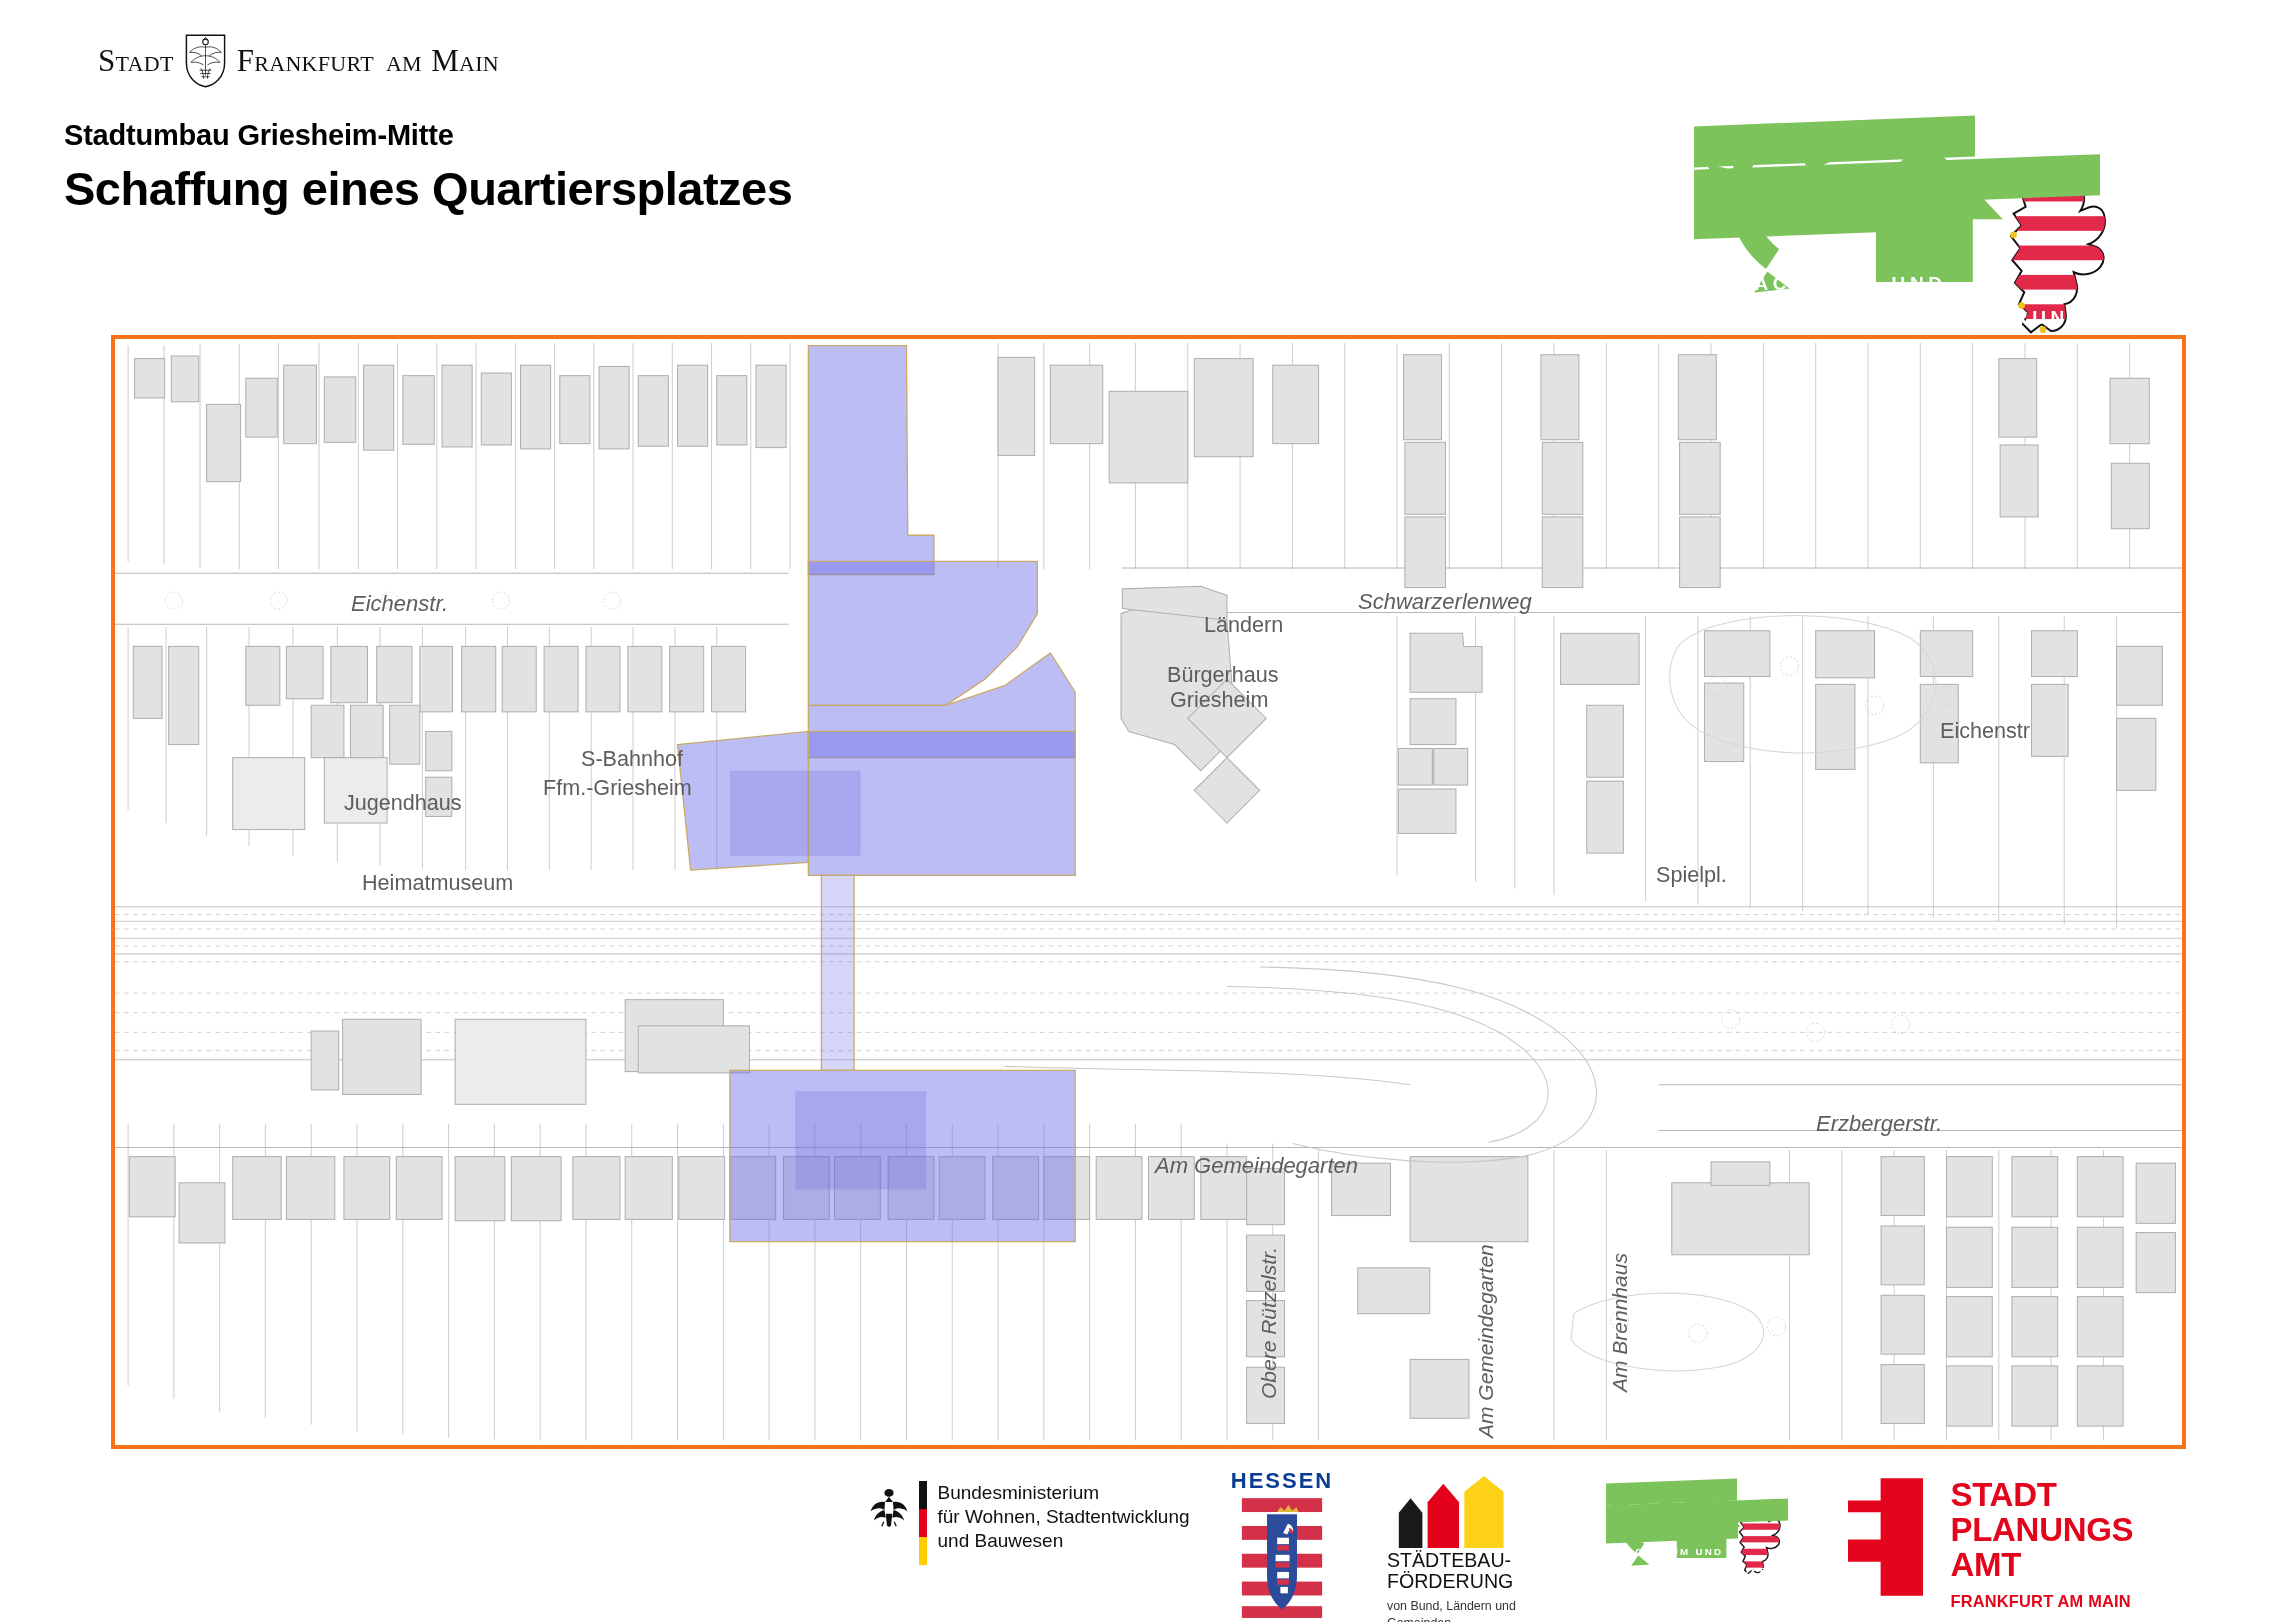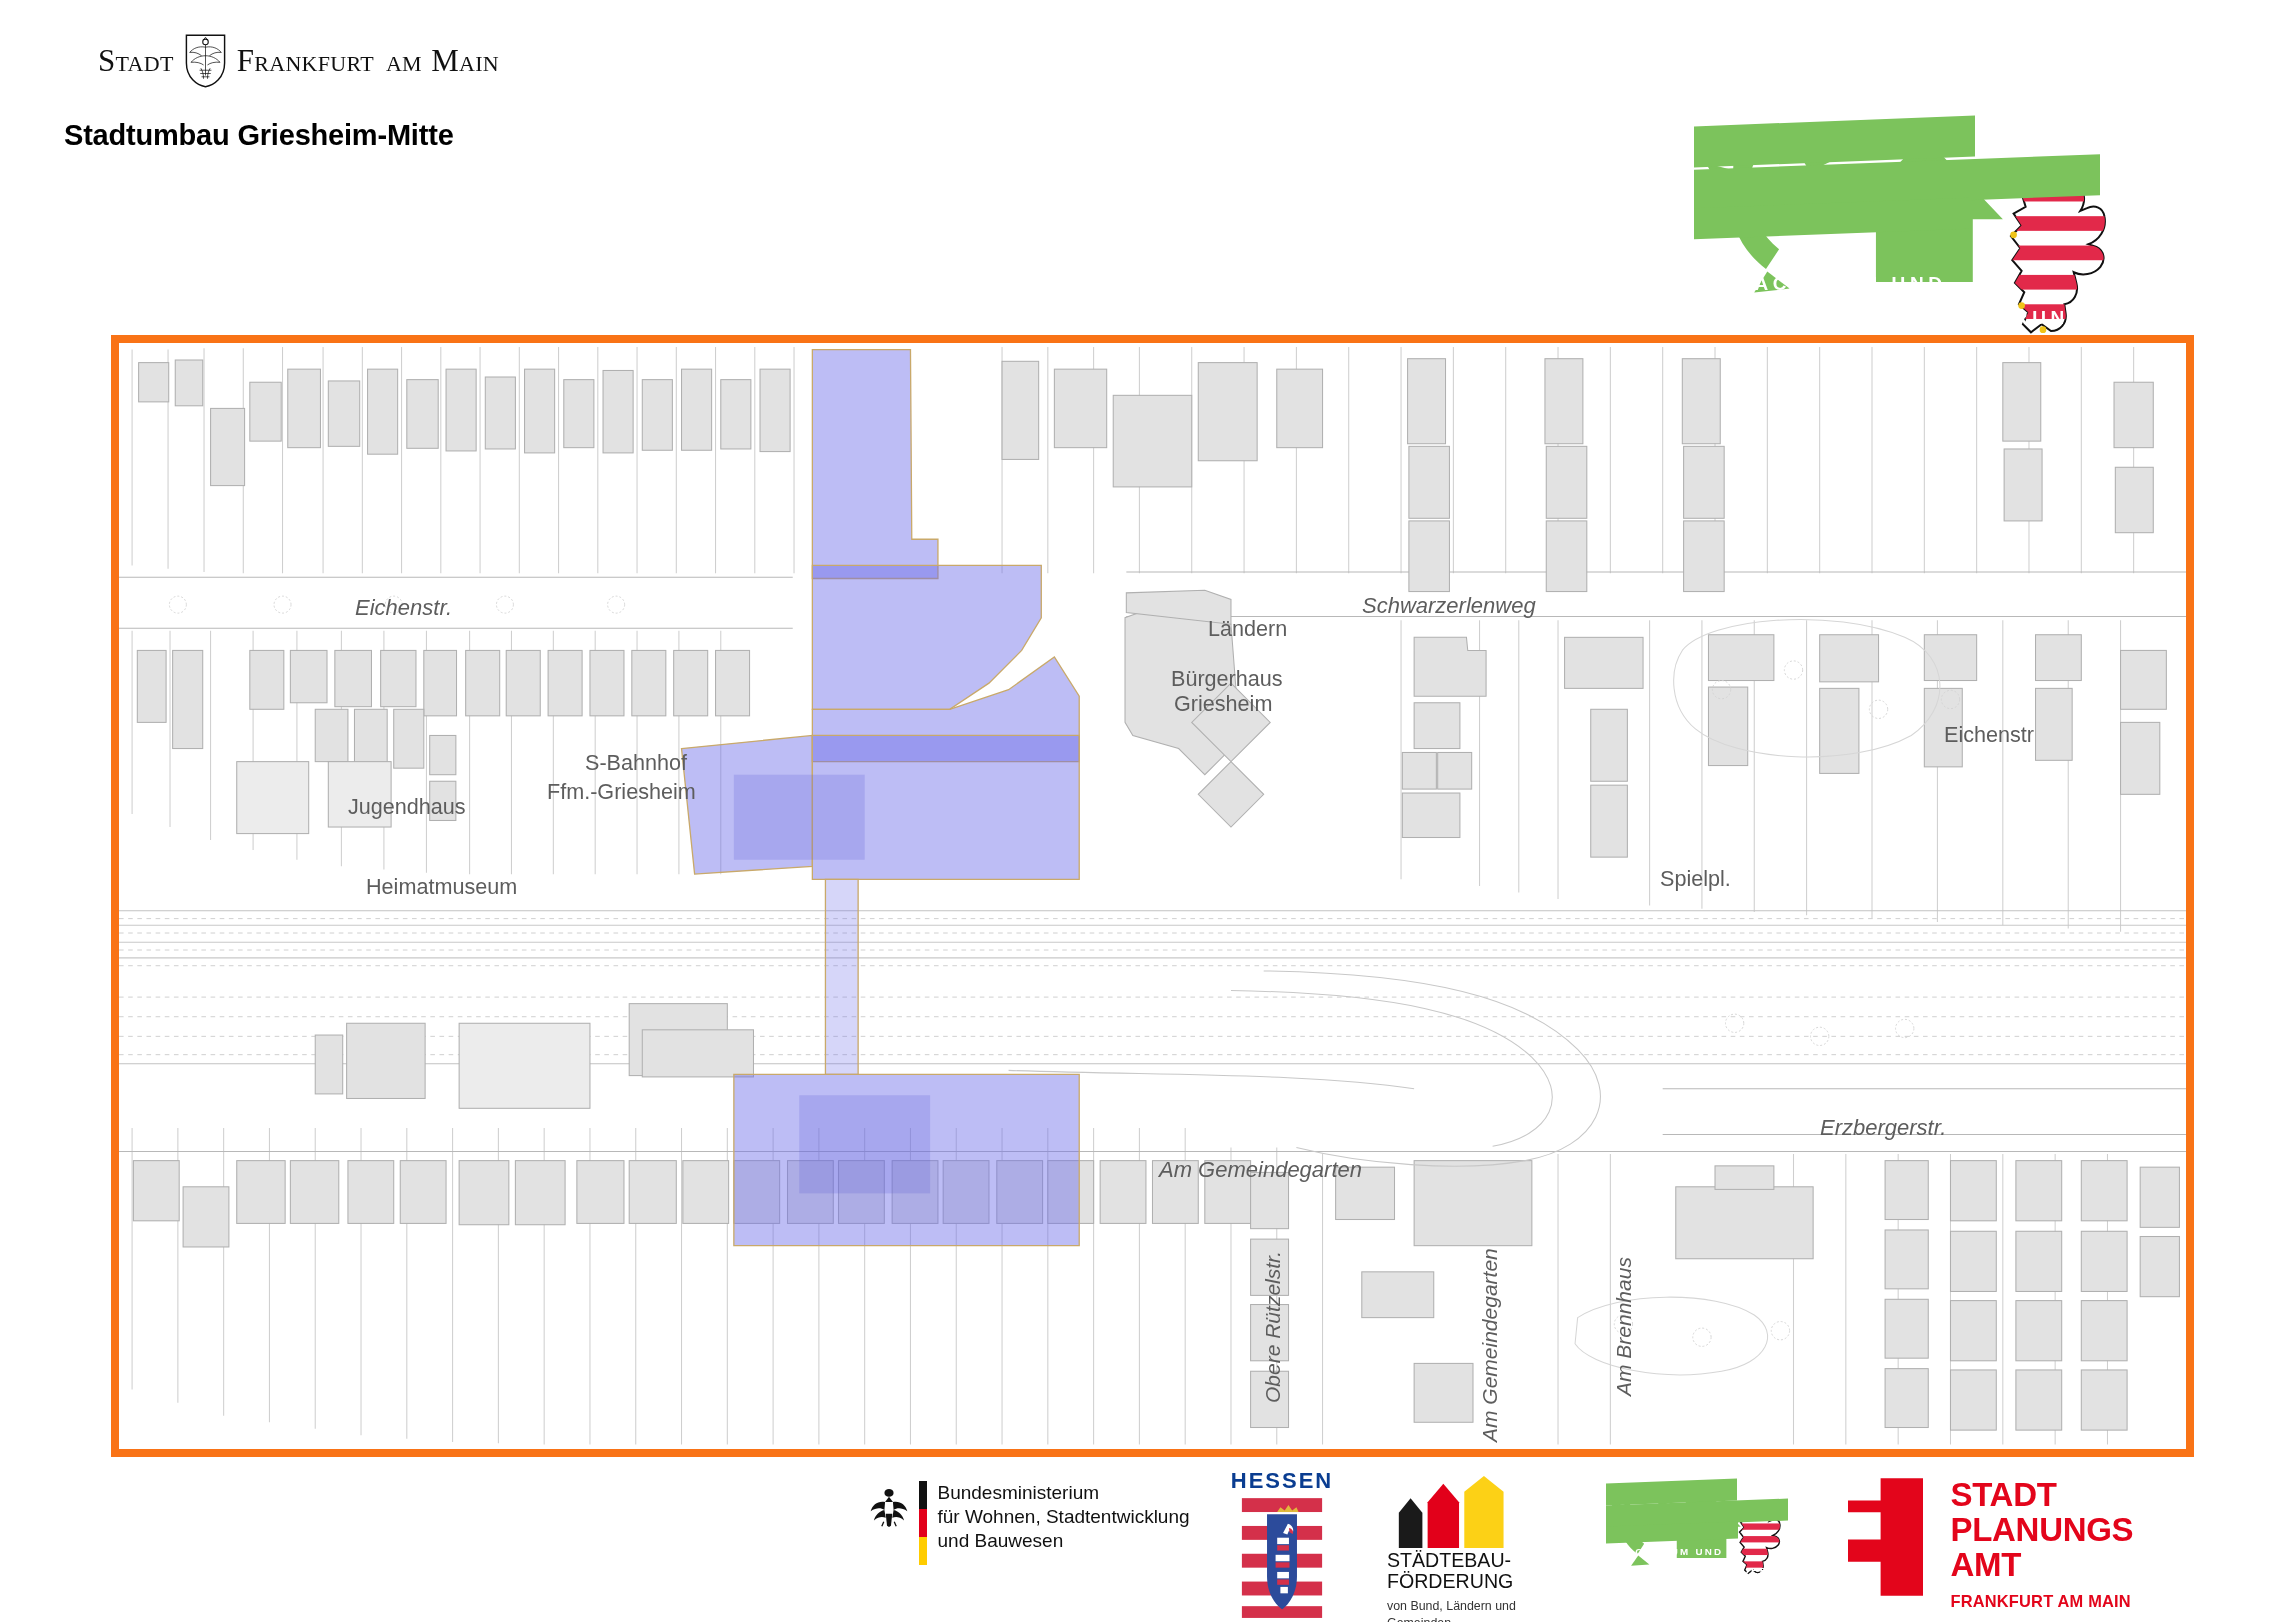--- a/index.html
+++ b/index.html
@@ -31,21 +31,21 @@
   #hl-band2{left:2.6px;top:177px;width:406px;height:41px;background:#7cc35c;
             transform:skewY(-2.2deg);}
   #hl-band3{left:2.6px;top:211px;width:275px;height:31px;background:#7cc35c;
             transform:skewY(-2.2deg);}
   #hl-t1{left:39px;top:152px;font-size:19px;letter-spacing:4.6px;}
   #hl-t2{left:15.7px;top:186px;font-size:19px;letter-spacing:4.6px;}
   #hl-t3{left:14.4px;top:218px;font-size:16.4px;letter-spacing:0.3px;}
 
   
   #map-frame{position:absolute;left:111px;top:335px;width:2067px;height:1106px;
-             border:8px solid #f97316;background:#ffffff;overflow:hidden;}
+             border:4px solid #f97316;background:#ffffff;overflow:hidden;}
   #map-canvas{position:absolute;inset:0;}
   .maplabel{position:absolute;color:#6f6f6f;white-space:nowrap;pointer-events:none;
             font-family:"Liberation Sans","DejaVu Sans",sans-serif;}
   .street{font-style:italic;font-size:22px;color:#5d5d5d;}
   .poi{font-size:21.6px;color:#5d5d5d;}
   .vstreet{font-style:italic;font-size:21px;color:#5d5d5d;transform-origin:0 0;}
 
   
   #logo-strip{position:absolute;left:0;top:1469px;width:2295px;height:150px;}
   .logo-box{position:absolute;}
@@ -97,20 +97,21 @@
       <path d="M28 9 l3-4 3 4" fill="none" stroke="#111" stroke-width="1.2"></path>
     </svg>
   </span>
   <span id="wm-right">
     <span class="smallcaps sc-big">F</span><span class="smallcaps sc-sm">RANKFURT</span><span class="smallcaps sc-sm" style="margin-left:12px">AM</span><span class="smallcaps sc-big" style="margin-left:9.2px">M</span><span class="smallcaps sc-sm">AIN</span>
   </span>
 </div>
 
 <div id="title-block">
   <p id="subtitle">Stadtumbau Griesheim-Mitte</p>
+  <h1 id="maintitle">Schaffung eines Quartiersplatzes</h1>
 </div>
 
 <div id="hessen-logo">
   <svg viewBox="0 0 790 420" width="517" height="275" style="position:absolute;left:0;top:0" aria-hidden="true">
 
     <g fill="#7cc35c">
       <path d="M60 75 C58 40 98 12 140 14 C175 16 200 36 208 62
                L176 78 C168 56 152 44 134 44 C108 44 88 58 88 80 Z"></path>
       <path d="M60 75 L18 64 L44 110 Z"></path>
       <path d="M56 98 C50 150 70 196 110 226 L130 196

